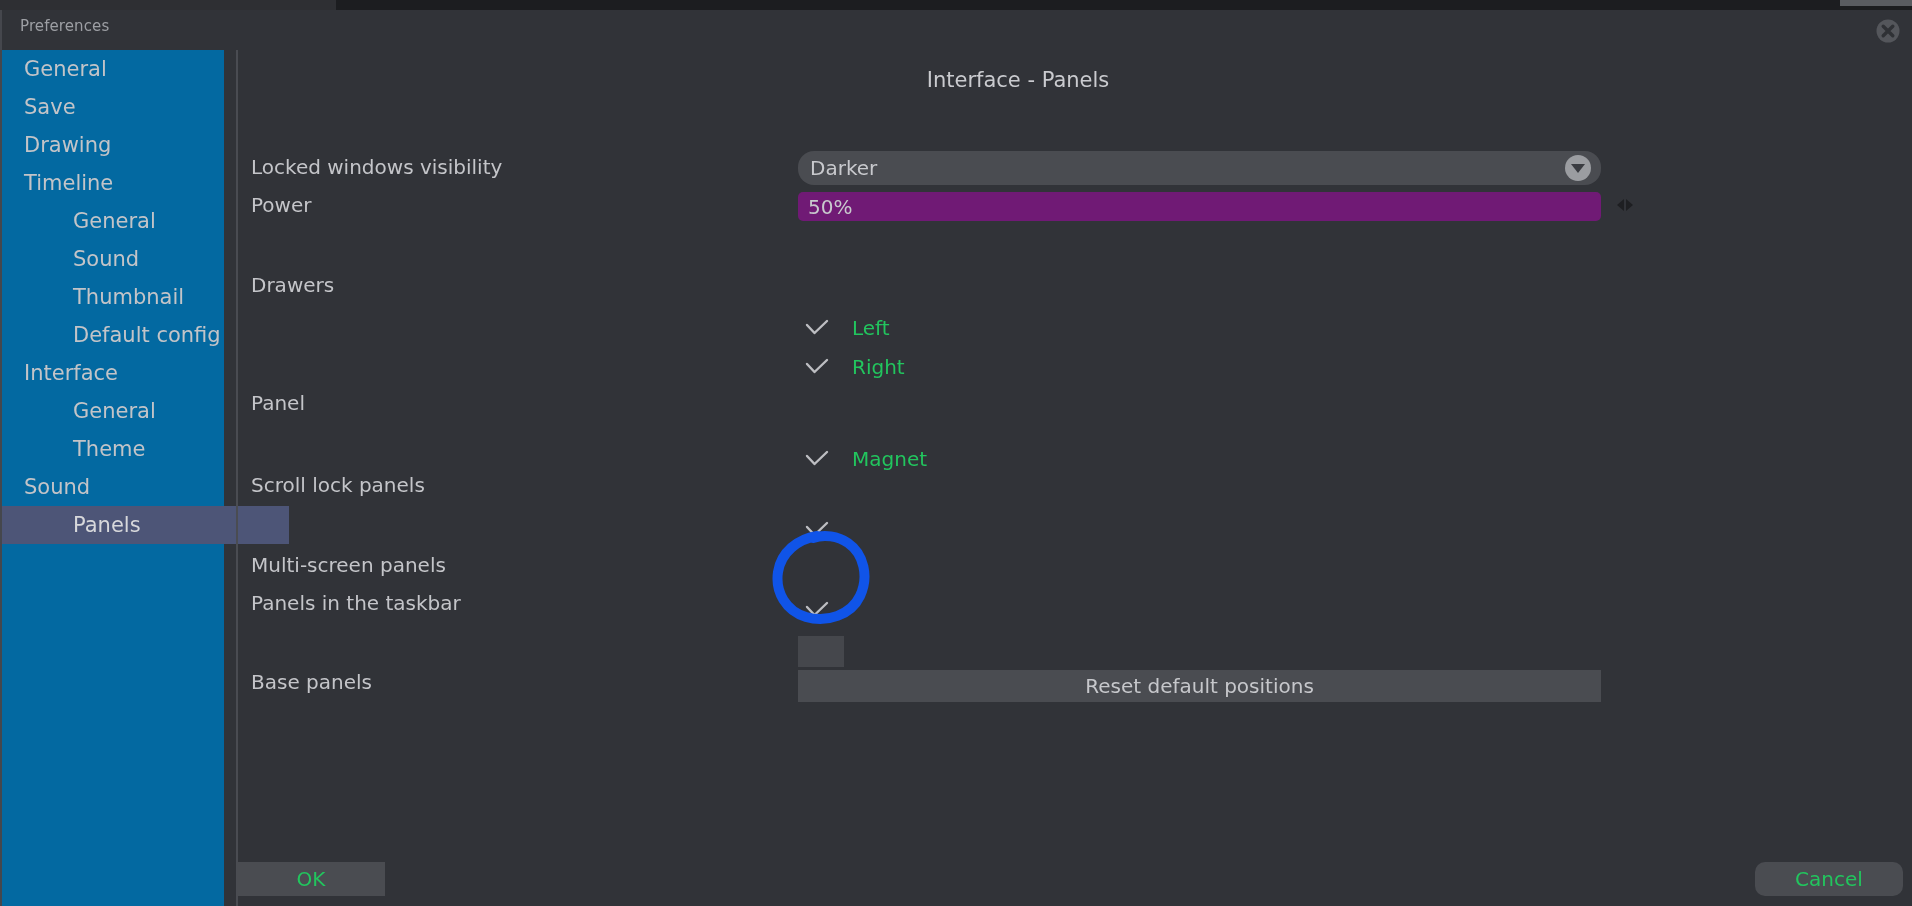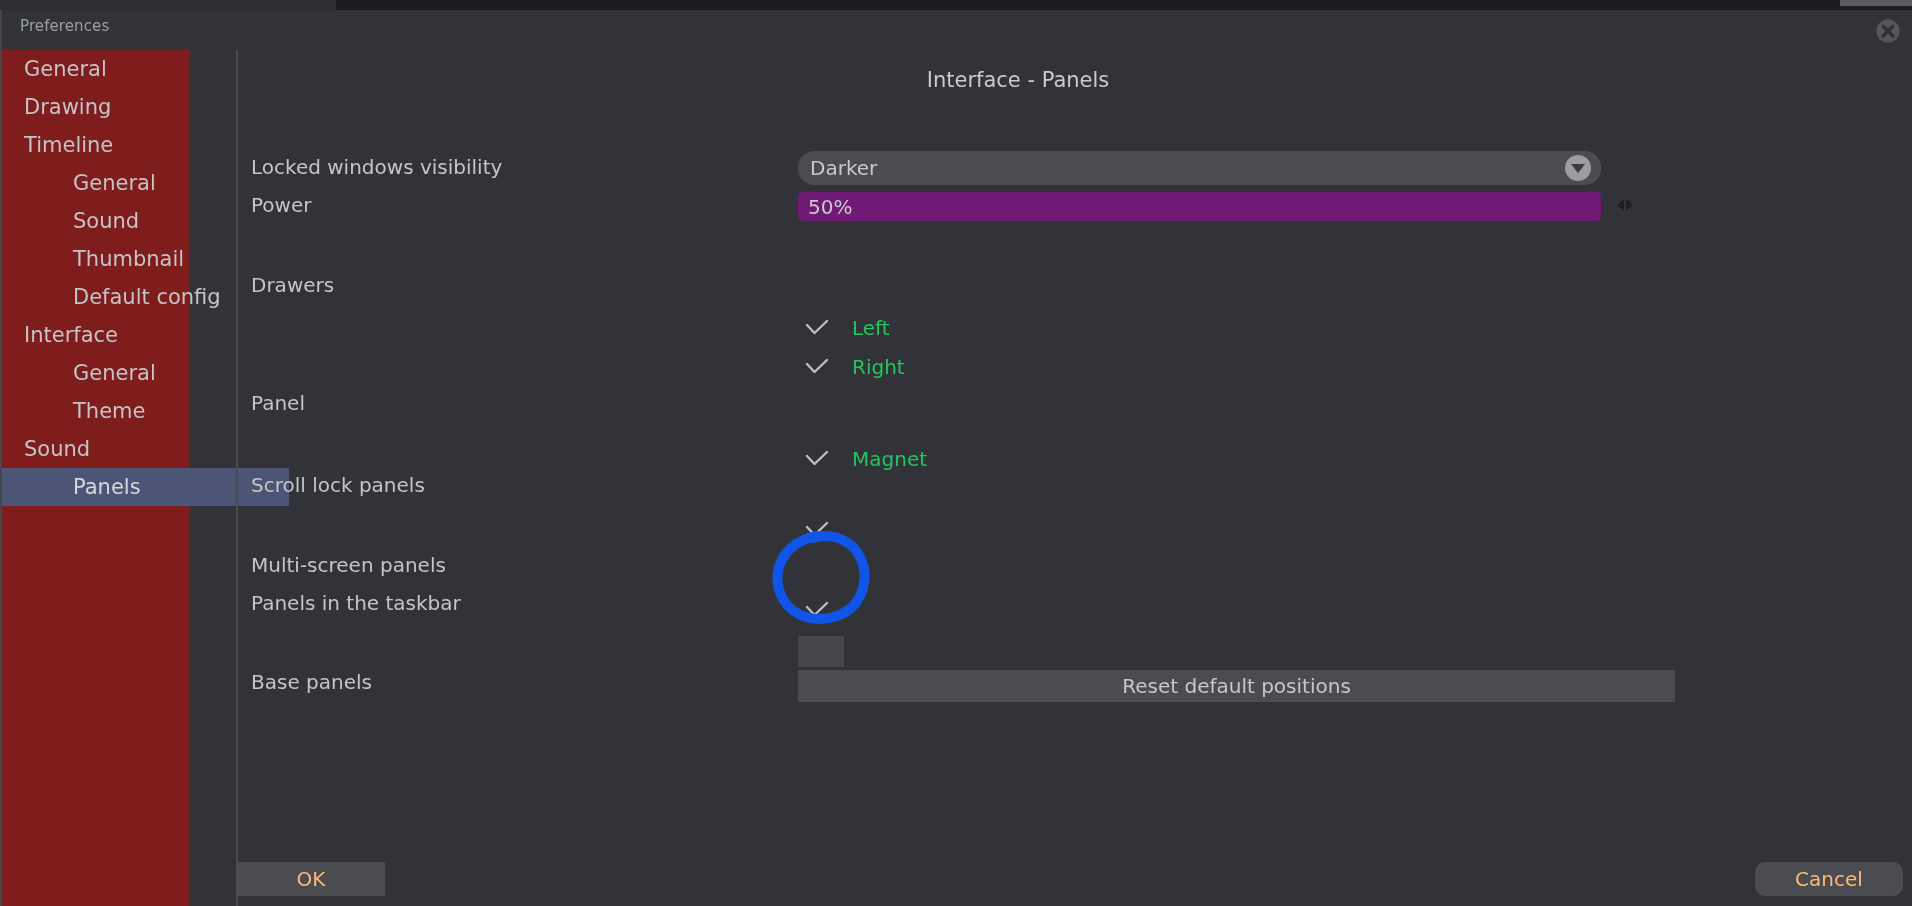--- a/index.html
+++ b/index.html
@@ -74,23 +74,23 @@
     height: 26px;
     cursor: pointer;
   }
   #close-button svg { display: block; }
 
   
   #sidebar {
     position: absolute;
     left: 0;
     top: 40px;
-    width: 188px;
+    width: 222px;
     height: 856px;
-    background: #7f1d1d;
+    background: #0369a1;
   }
   .nav-item {
     position: relative;
     height: 38px;
     line-height: 38px;
     font-size: 21px;
     color: #c3c4c8;
     cursor: pointer;
     white-space: nowrap;
   }
@@ -254,21 +254,21 @@
 
   
   .footer-button {
     position: absolute;
     background: #4a4c51;
     height: 34px;
     display: flex;
     align-items: center;
     justify-content: center;
     font-size: 20px;
-    color: #fdba74;
+    color: #22c55e;
     cursor: pointer;
   }
 
   
   #annotation-circle {
     position: absolute;
     left: 770px;
     top: 520px;
     width: 120px;
     height: 105px;
@@ -292,20 +292,23 @@
       <svg width="26" height="26" viewBox="0 0 26 26">
         <circle cx="13" cy="13" r="11.5" fill="#54565b"></circle>
         <path d="M8.2 8.2 L17.8 17.8 M17.8 8.2 L8.2 17.8" stroke="#2f3135" stroke-width="3.4" stroke-linecap="round"></path>
       </svg>
     </div>
   </div>
 
   <div id="sidebar">
     <div class="nav-item level-0">
       <span class="nav-label">General</span>
+    </div>
+    <div class="nav-item level-0">
+      <span class="nav-label">Save</span>
     </div>
     <div class="nav-item level-0">
       <span class="nav-label">Drawing</span>
     </div>
     <div class="nav-item level-0">
       <span class="nav-label">Timeline</span>
     </div>
     <div class="nav-item level-1">
       <span class="nav-label">General</span>
     </div>
@@ -403,21 +406,21 @@
         <svg width="26" height="18" viewBox="0 0 26 18">
           <path d="M3 6 L10.5 14 L23 2" fill="none" stroke="#bdbec2" stroke-width="2.4" stroke-linecap="round" stroke-linejoin="round"></path>
         </svg>
       </span>
     </div>
 
     <div class="row-label" style="left:13px; top:541px;">Panels in the taskbar</div>
     <div class="check-box-empty" style="left:560px; top:586px; width:46px; height:31px;"></div>
 
     <div class="row-label" style="left:13px; top:620px;">Base panels</div>
-    <div class="wide-button" style="left:560px; top:620px; width:877px;">
+    <div class="wide-button" style="left:560px; top:620px; width:803px;">
       <span>Reset default positions</span>
     </div>
 
     <div class="footer-button" style="left:-1px; top:812px; width:148px;">
       <span>OK</span>
     </div>
     <div class="footer-button" style="left:1517px; top:812px; width:148px;border-radius:10px;">
       <span>Cancel</span>
     </div>
 

